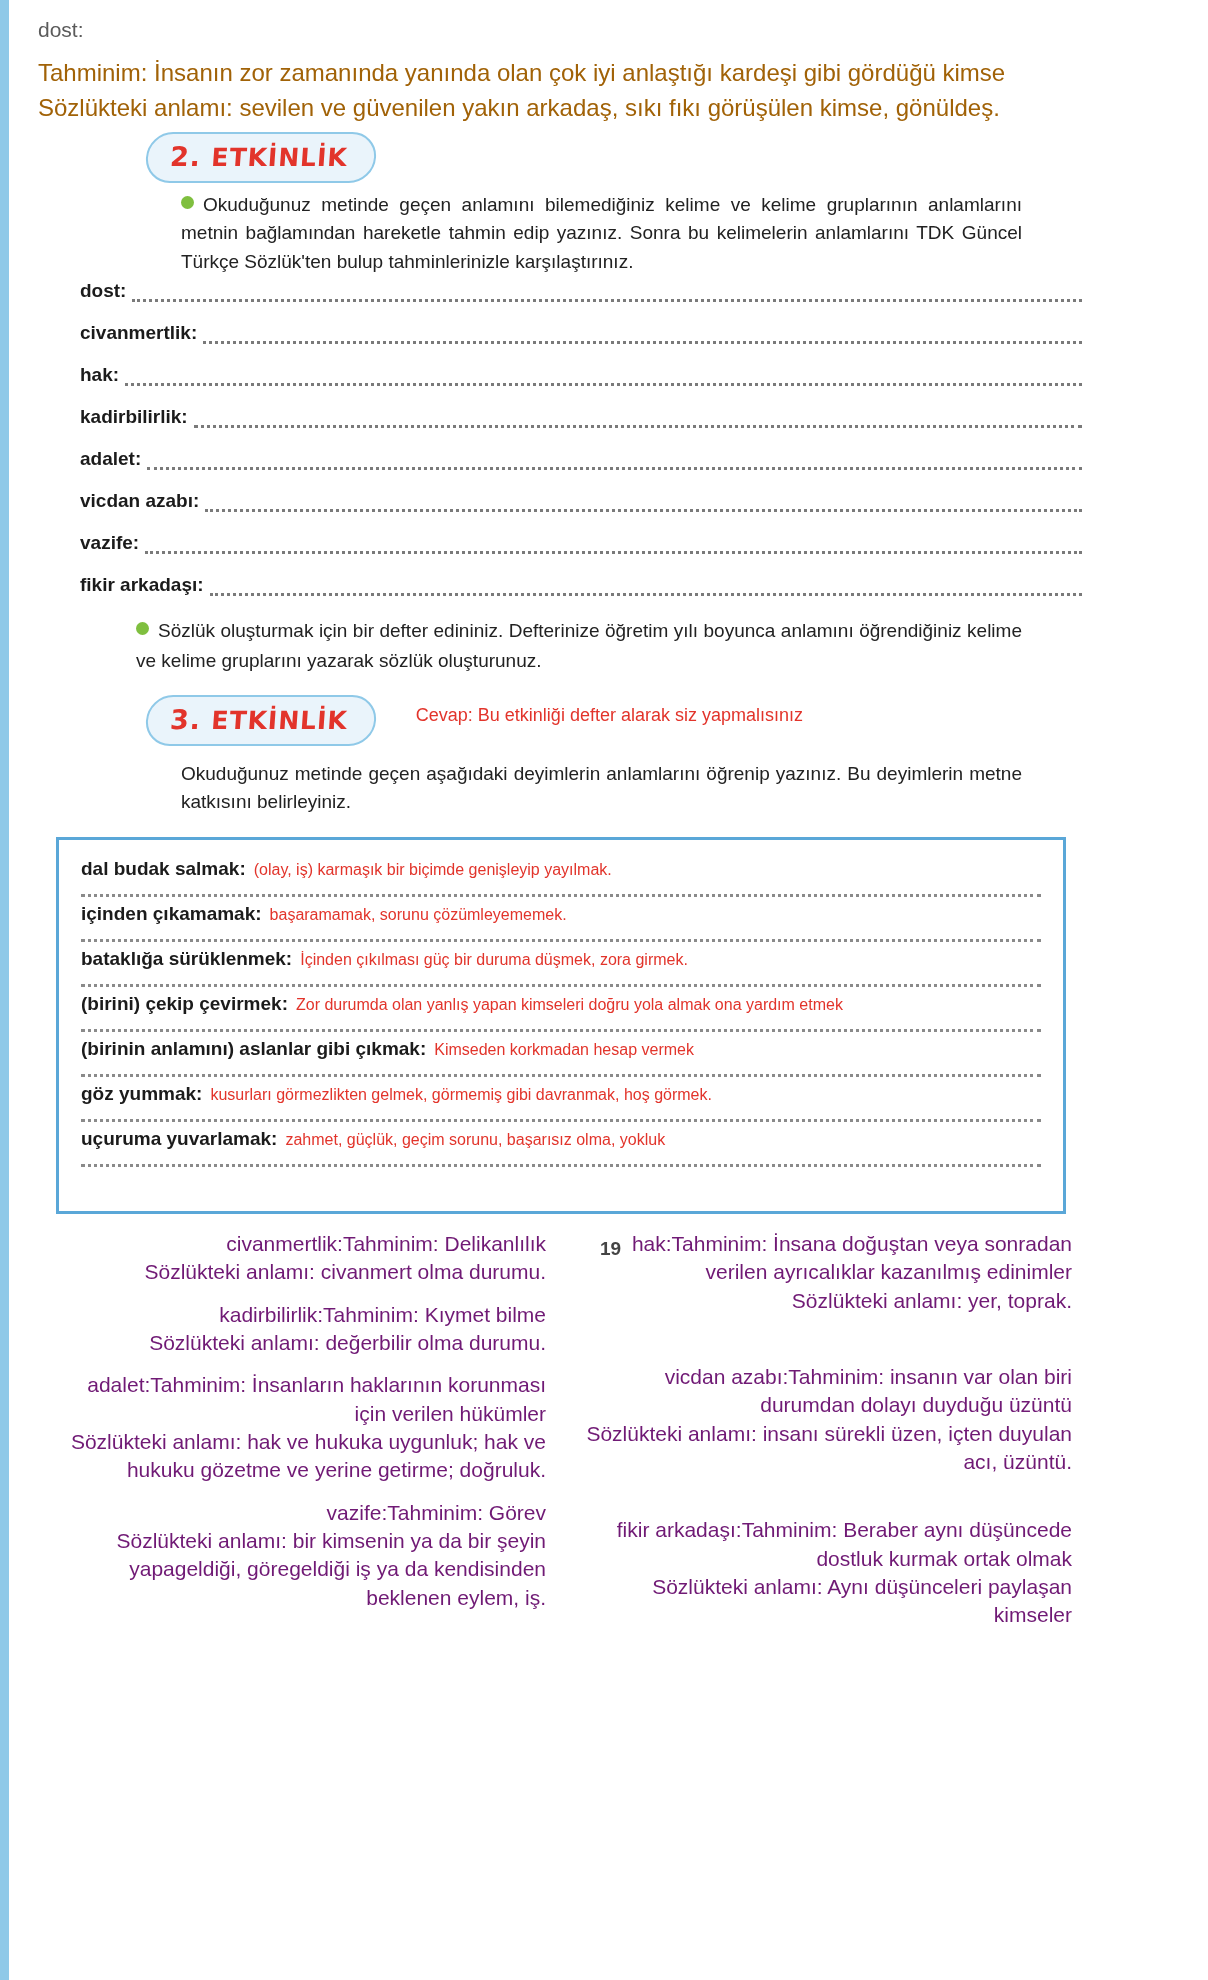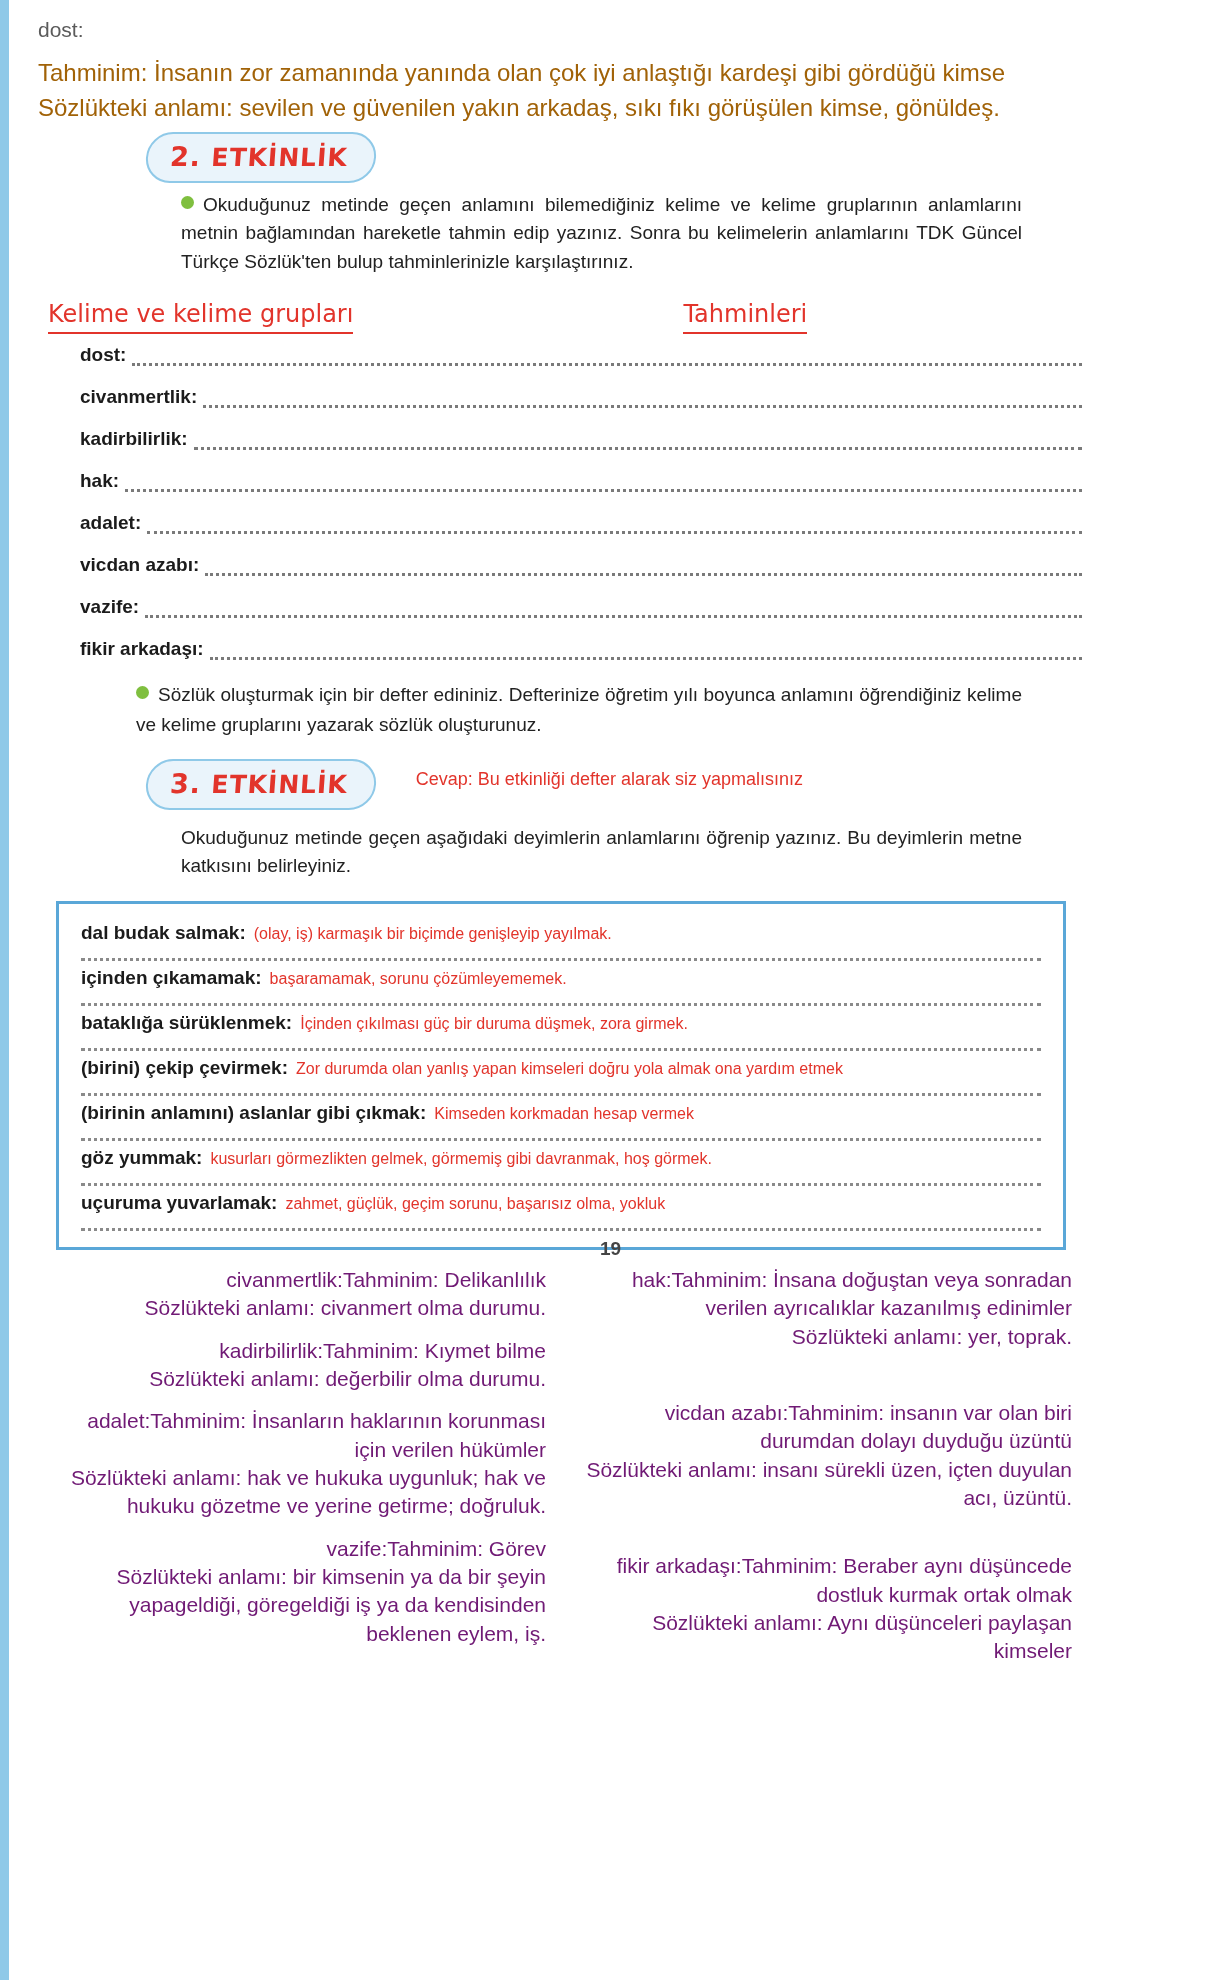--- a/index.html
+++ b/index.html
@@ -112,21 +112,21 @@
   .cevap{
     color:#e2342b;
     font-size:18px;
     margin-left:24px;
     padding-top:10px;
   }
   
   .idiom-box{
     border:3px solid #5aa7d8;
     margin:20px 16px 0 30px;
-    padding:18px 22px 10px 22px;
+    padding:18px 22px 38px 22px;
     position:relative;
   }
   .idiom{
     position:relative;
     margin-bottom:6px;
   }
   .idiom .lbl{
     font-size:19px;
     font-weight:bold;
     color:#1b1b1b;
@@ -184,40 +184,36 @@
     <div class="etkinlik">
       <span class="num">2.</span>
       <span class="word">ETKİNLİK</span>
     </div>
   </div>
 
   <div class="instr" style="margin:8px 60px 0 155px;">
     <span class="bullet"></span><span>Okuduğunuz metinde geçen anlamını bilemediğiniz kelime ve kelime gruplarının anlamlarını metnin bağlamından hareketle tahmin edip yazınız. Sonra bu kelimelerin anlamlarını TDK Güncel Türkçe Sözlük'ten bulup tahminlerinizle karşılaştırınız.</span>
   </div>
 
-  <div class="hand-heads">
-    <div class="hh">Kelime ve kelime grupları</div>
-    <div class="hh">Tahminleri</div>
-  </div>
 
   <div class="word-list">
     <div class="word-row">
         <span class="label">dost:</span>
         <span class="dots"></span>
       </div>
     <div class="word-row">
         <span class="label">civanmertlik:</span>
         <span class="dots"></span>
       </div>
     <div class="word-row">
+        <span class="label">hak:</span>
+        <span class="dots"></span>
+      </div>
+    <div class="word-row">
         <span class="label">kadirbilirlik:</span>
-        <span class="dots"></span>
-      </div>
-    <div class="word-row">
-        <span class="label">hak:</span>
         <span class="dots"></span>
       </div>
     <div class="word-row">
         <span class="label">adalet:</span>
         <span class="dots"></span>
       </div>
     <div class="word-row">
         <span class="label">vicdan azabı:</span>
         <span class="dots"></span>
       </div>

